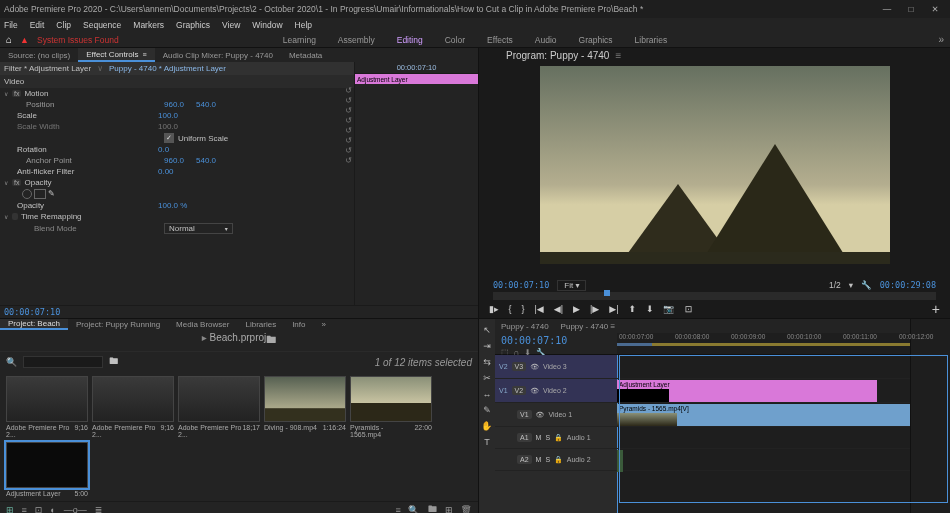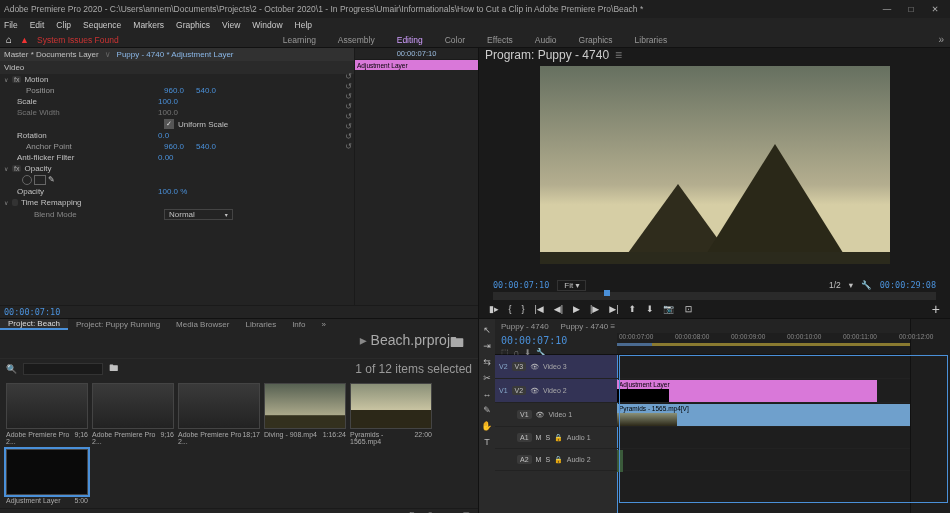--- a/index.html
+++ b/index.html
@@ -46,38 +46,38 @@
 .shape-circle { width: 10px; height: 10px; border: 1px solid #666; border-radius: 50%; display: inline-block; margin-right: 2px; }
 .shape-pen { display: inline-block; width: 10px; height: 10px; position: relative; }
 .ec-mini-tl { flex: 1; background: #232323; position: relative; }
 .mini-tl-head { height: 12px; border-bottom: 1px solid #1a1a1a; display: flex; align-items: center; justify-content: center; font-size: 7.5px; color: #9bbce0; }
 .adj-bar { position: absolute; top: 12px; left: 0; right: 0; height: 10px; background: #d978d9; display: flex; align-items: center; font-size: 6.5px; color: #000; padding-left: 2px; }
 .reset-col { position: absolute; right: 2px; top: 24px; display: flex; flex-direction: column; gap: 1px; }
 .reset-icon { font-size: 8px; color: #777; }
 .ec-footer { height: 13px; background: #232323; border-top: 1px solid #1a1a1a; display: flex; align-items: center; padding: 0 4px; }
 .timecode { color: #4a90d9; font-size: 8.5px; font-family: monospace; }
 .project-panel { height: 195px; background: #232323; display: flex; flex-direction: column; border-top: 1px solid #111; }
-.proj-path { padding: 2px 14px; font-size: 14px; color: #aaa; display: flex; justify-content: flex-end; border-bottom: 1px solid #2a2a2a; }
+.proj-path { padding: 2px 14px; font-size: 10px; color: #aaa; display: flex; justify-content: center; border-bottom: 1px solid #2a2a2a; }
 .proj-toolbar { padding: 2px 6px; display: flex; align-items: center; gap: 6px; }
 .search-box { width: 80px; height: 12px; background: #1a1a1a; border: 1px solid #333; }
-.proj-toolbar .count { margin-left: auto; font-size: 12px; color: #999; }
+.proj-toolbar .count { margin-left: auto; font-size: 10px; color: #999; font-style: italic; }
 .thumbs { flex: 1; display: flex; flex-wrap: wrap; gap: 4px; padding: 4px 6px; align-content: flex-start; }
 .thumb { width: 82px; }
 .thumb .img { height: 46px; background: #333; border: 1px solid #444; position: relative; }
 .thumb .img.sel { outline: 2px solid #4a90d9; }
 .thumb .meta { display: flex; justify-content: space-between; font-size: 7px; color: #aaa; padding-top: 2px; }
 .thumb .img.sky { background: linear-gradient(#576152 0%, #aaa88a 70%, #33301e 72%); }
 .thumb .img.pyr { background: linear-gradient(#8a9078 0%, #c9c4a2 60%, #2c2818 60%); }
 .thumb .img.adj { background: #0a0a0a; }
 .thumb .img.edit { background: linear-gradient(180deg, #3a3a3a, #222); }
 .proj-footer { height: 16px; display: flex; align-items: center; padding: 0 6px; gap: 8px; border-top: 1px solid #1a1a1a; }
 .proj-footer .sp { flex: 1; }
 .ft-icon { font-size: 9px; color: #999; cursor: pointer; }
 .program { flex: 1; background: #1a1a1a; display: flex; flex-direction: column; }
-.program .tabs { height: 14px; display: flex; align-items: flex-start; padding: 0 6px; font-size: 12px; color: #ccc; }
+.program .tabs { height: 14px; display: flex; align-items: center; padding: 0 6px; font-size: 10px; color: #ccc; margin-left: 21px; }
 .program .view { flex: 1; background: #1a1a1a; display: flex; justify-content: center; align-items: flex-start; padding-top: 4px; }
 .program .viewport { width: 350px; height: 198px; background: #000; position: relative; overflow: hidden; }
 .sky-grad { position: absolute; inset: 0; background: linear-gradient(#667060 0%, #b4ae8f 60%, #d6cea5 70%); }
 .pyramid1 { position: absolute; bottom: 0; left: 160px; width: 0; height: 0; border-left: 75px solid transparent; border-right: 75px solid transparent; border-bottom: 120px solid #2a2818; }
 .pyramid2 { position: absolute; bottom: 0; left: 80px; width: 0; height: 0; border-left: 58px solid transparent; border-right: 58px solid transparent; border-bottom: 80px solid #2f2c1c; }
 .ground { position: absolute; bottom: 0; left: 0; right: 0; height: 12px; background: #2b2a1c; }
 .prog-info { height: 14px; display: flex; align-items: center; padding: 0 14px; font-size: 8.5px; gap: 8px; }
 .prog-info .tc { color: #4a90d9; font-family: monospace; }
 .prog-info .fit { background: #1a1a1a; border: 1px solid #333; padding: 0 6px; font-size: 8px; }
 .prog-info .sp { flex: 1; }
@@ -161,24 +161,30 @@
       <span>Effects</span>
       <span>Audio</span>
       <span>Graphics</span>
       <span>Libraries</span>
     </div>
   <span class="workspace-more">»</span>
 </div>
 
 <div class="main">
   <div class="left-col">
+    <div class="panel-tabs" id="source-tabs">
+        <div class="panel-tab">Source: (no clips)</div>
+        <div class="panel-tab active">Effect Controls<span class="menu">≡</span></div>
+        <div class="panel-tab">Audio Clip Mixer: Puppy - 4740</div>
+        <div class="panel-tab">Metadata</div>
+      </div>
     <div class="effect-controls">
       <div class="ec-tree" style="position:relative;">
         <div class="ec-header">
-          <span>Master * Documents Layer</span>
+          <span>Filter * Adjustment Layer</span>
           <span class="sep">∨</span>
           <span class="clip-name">Puppy - 4740 * Adjustment Layer</span>
         </div>
         <div class="section-hdr">Video</div>
         <div class="prop-row">
             <span class="arrow">∨</span>
             <span class="fx-badge">fx</span>
             <span>Motion</span>
           </div>
         <div class="prop-row">

